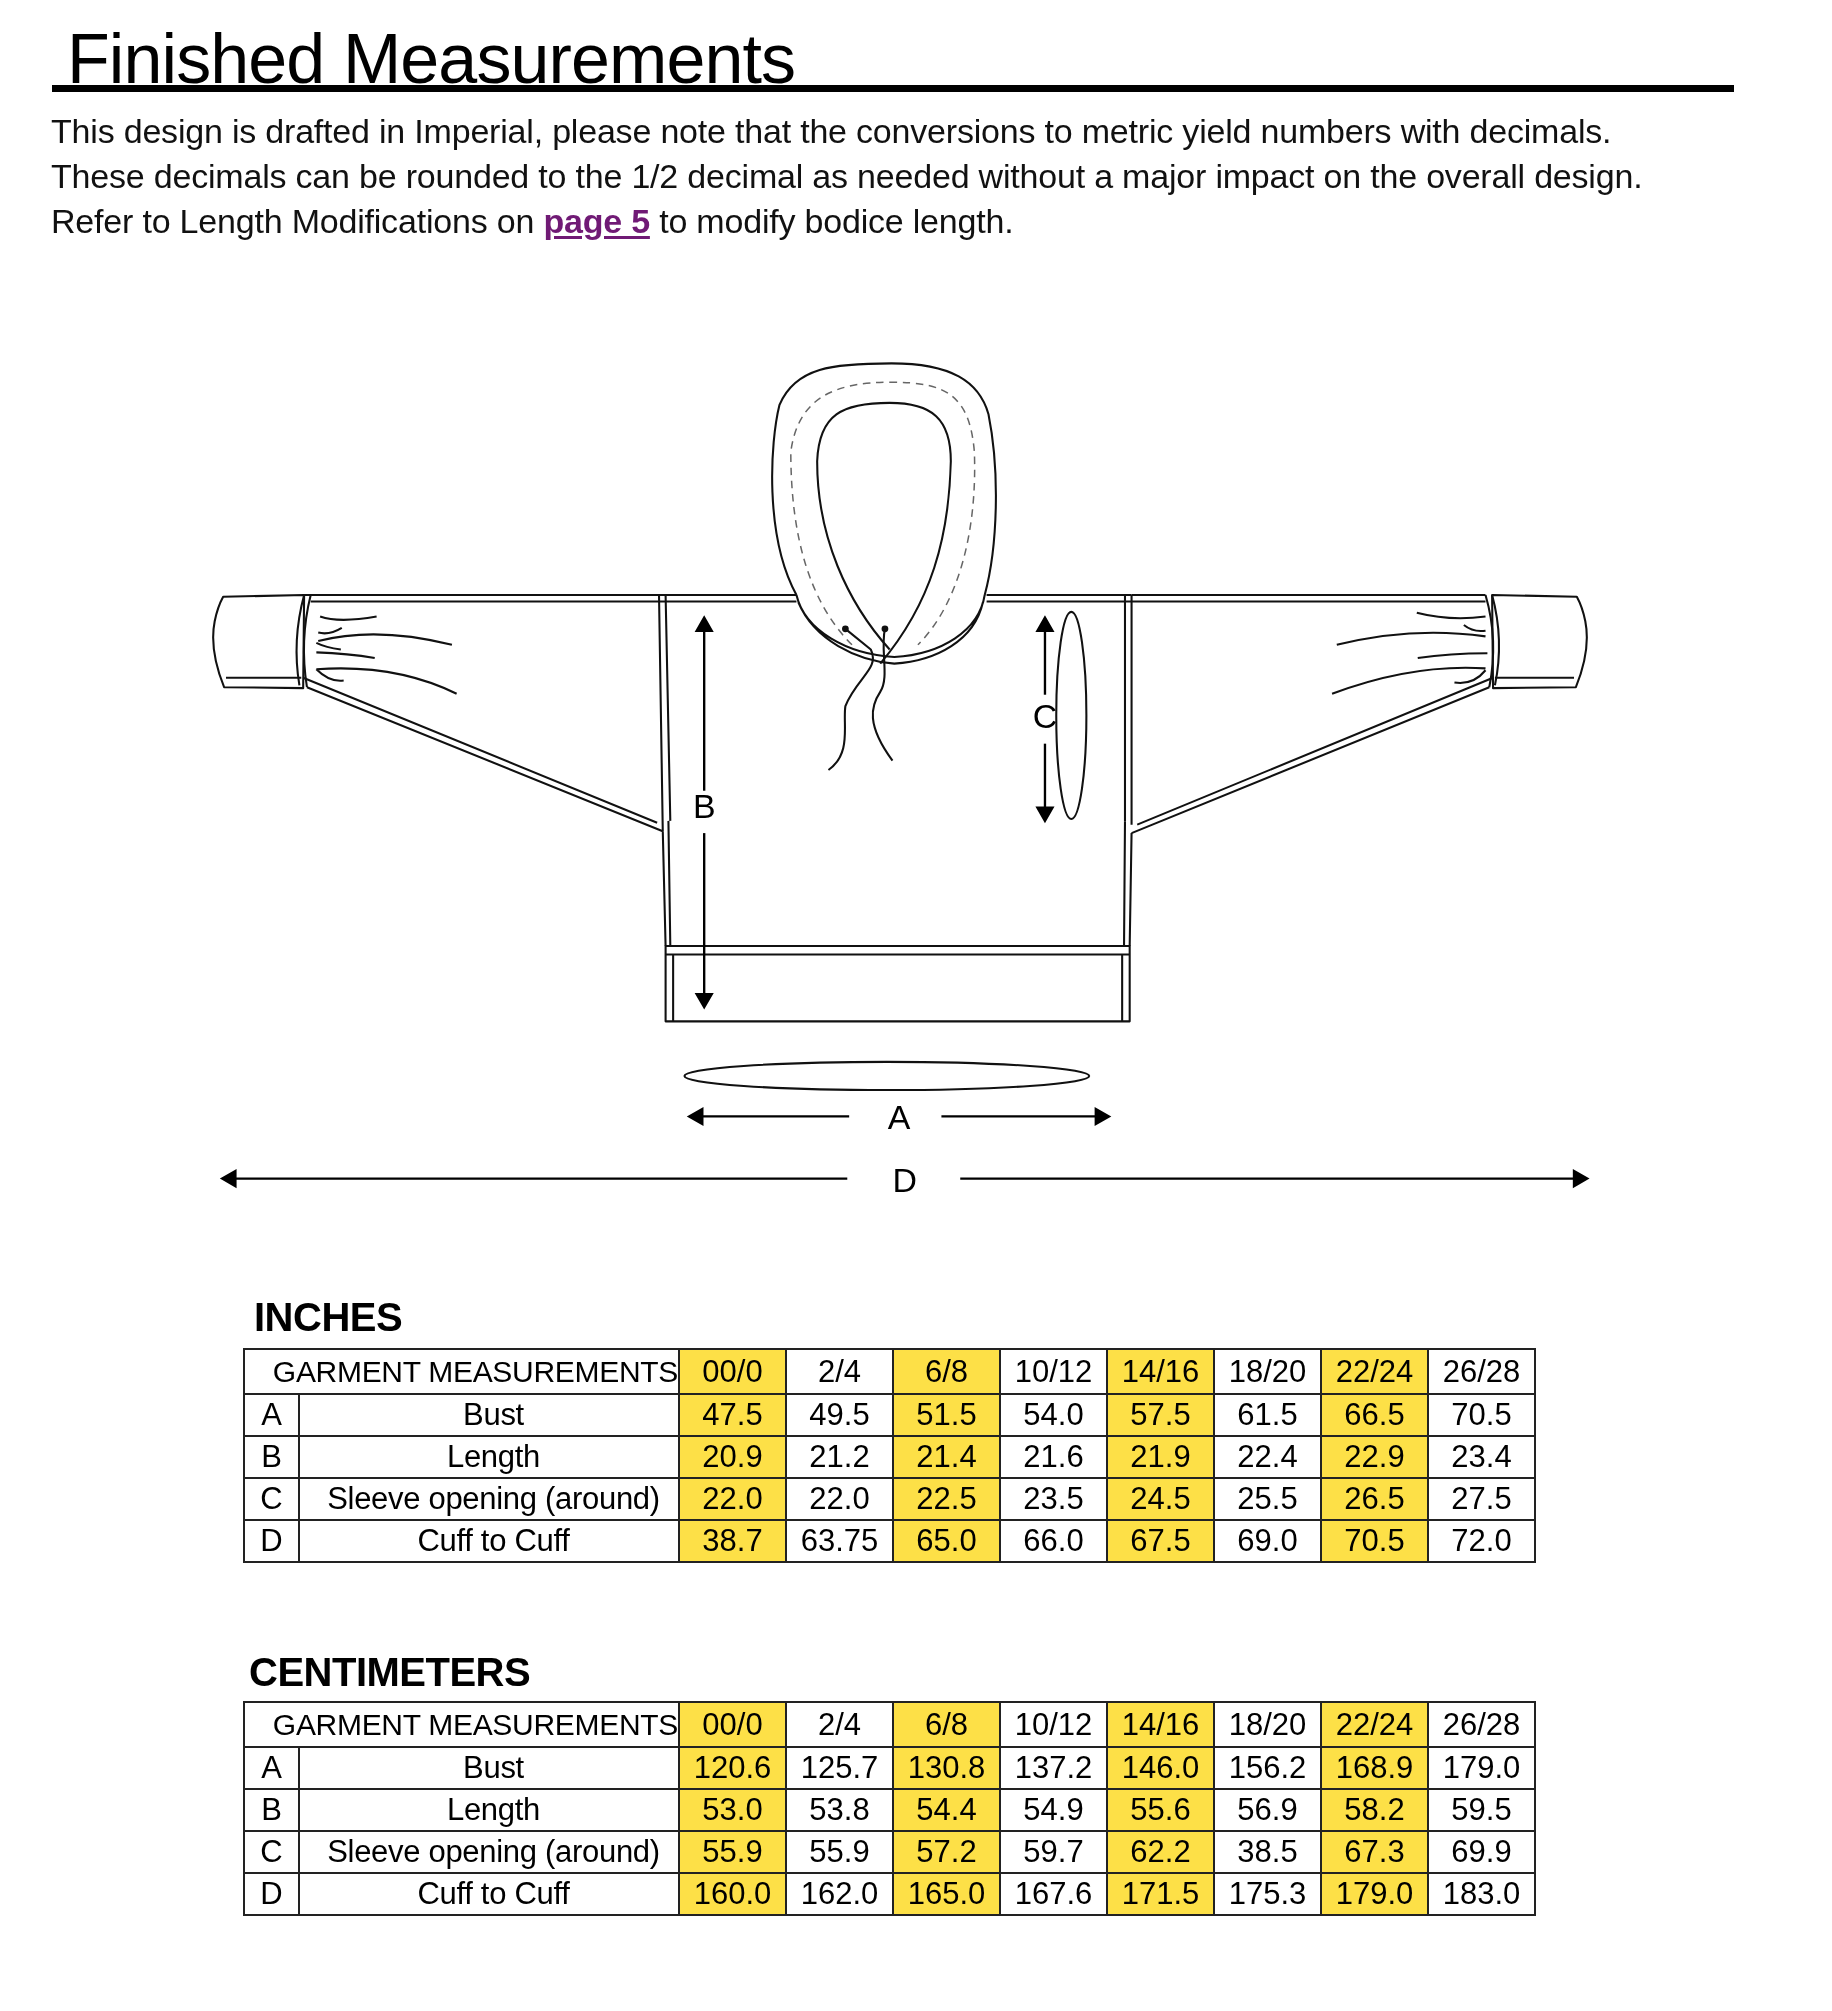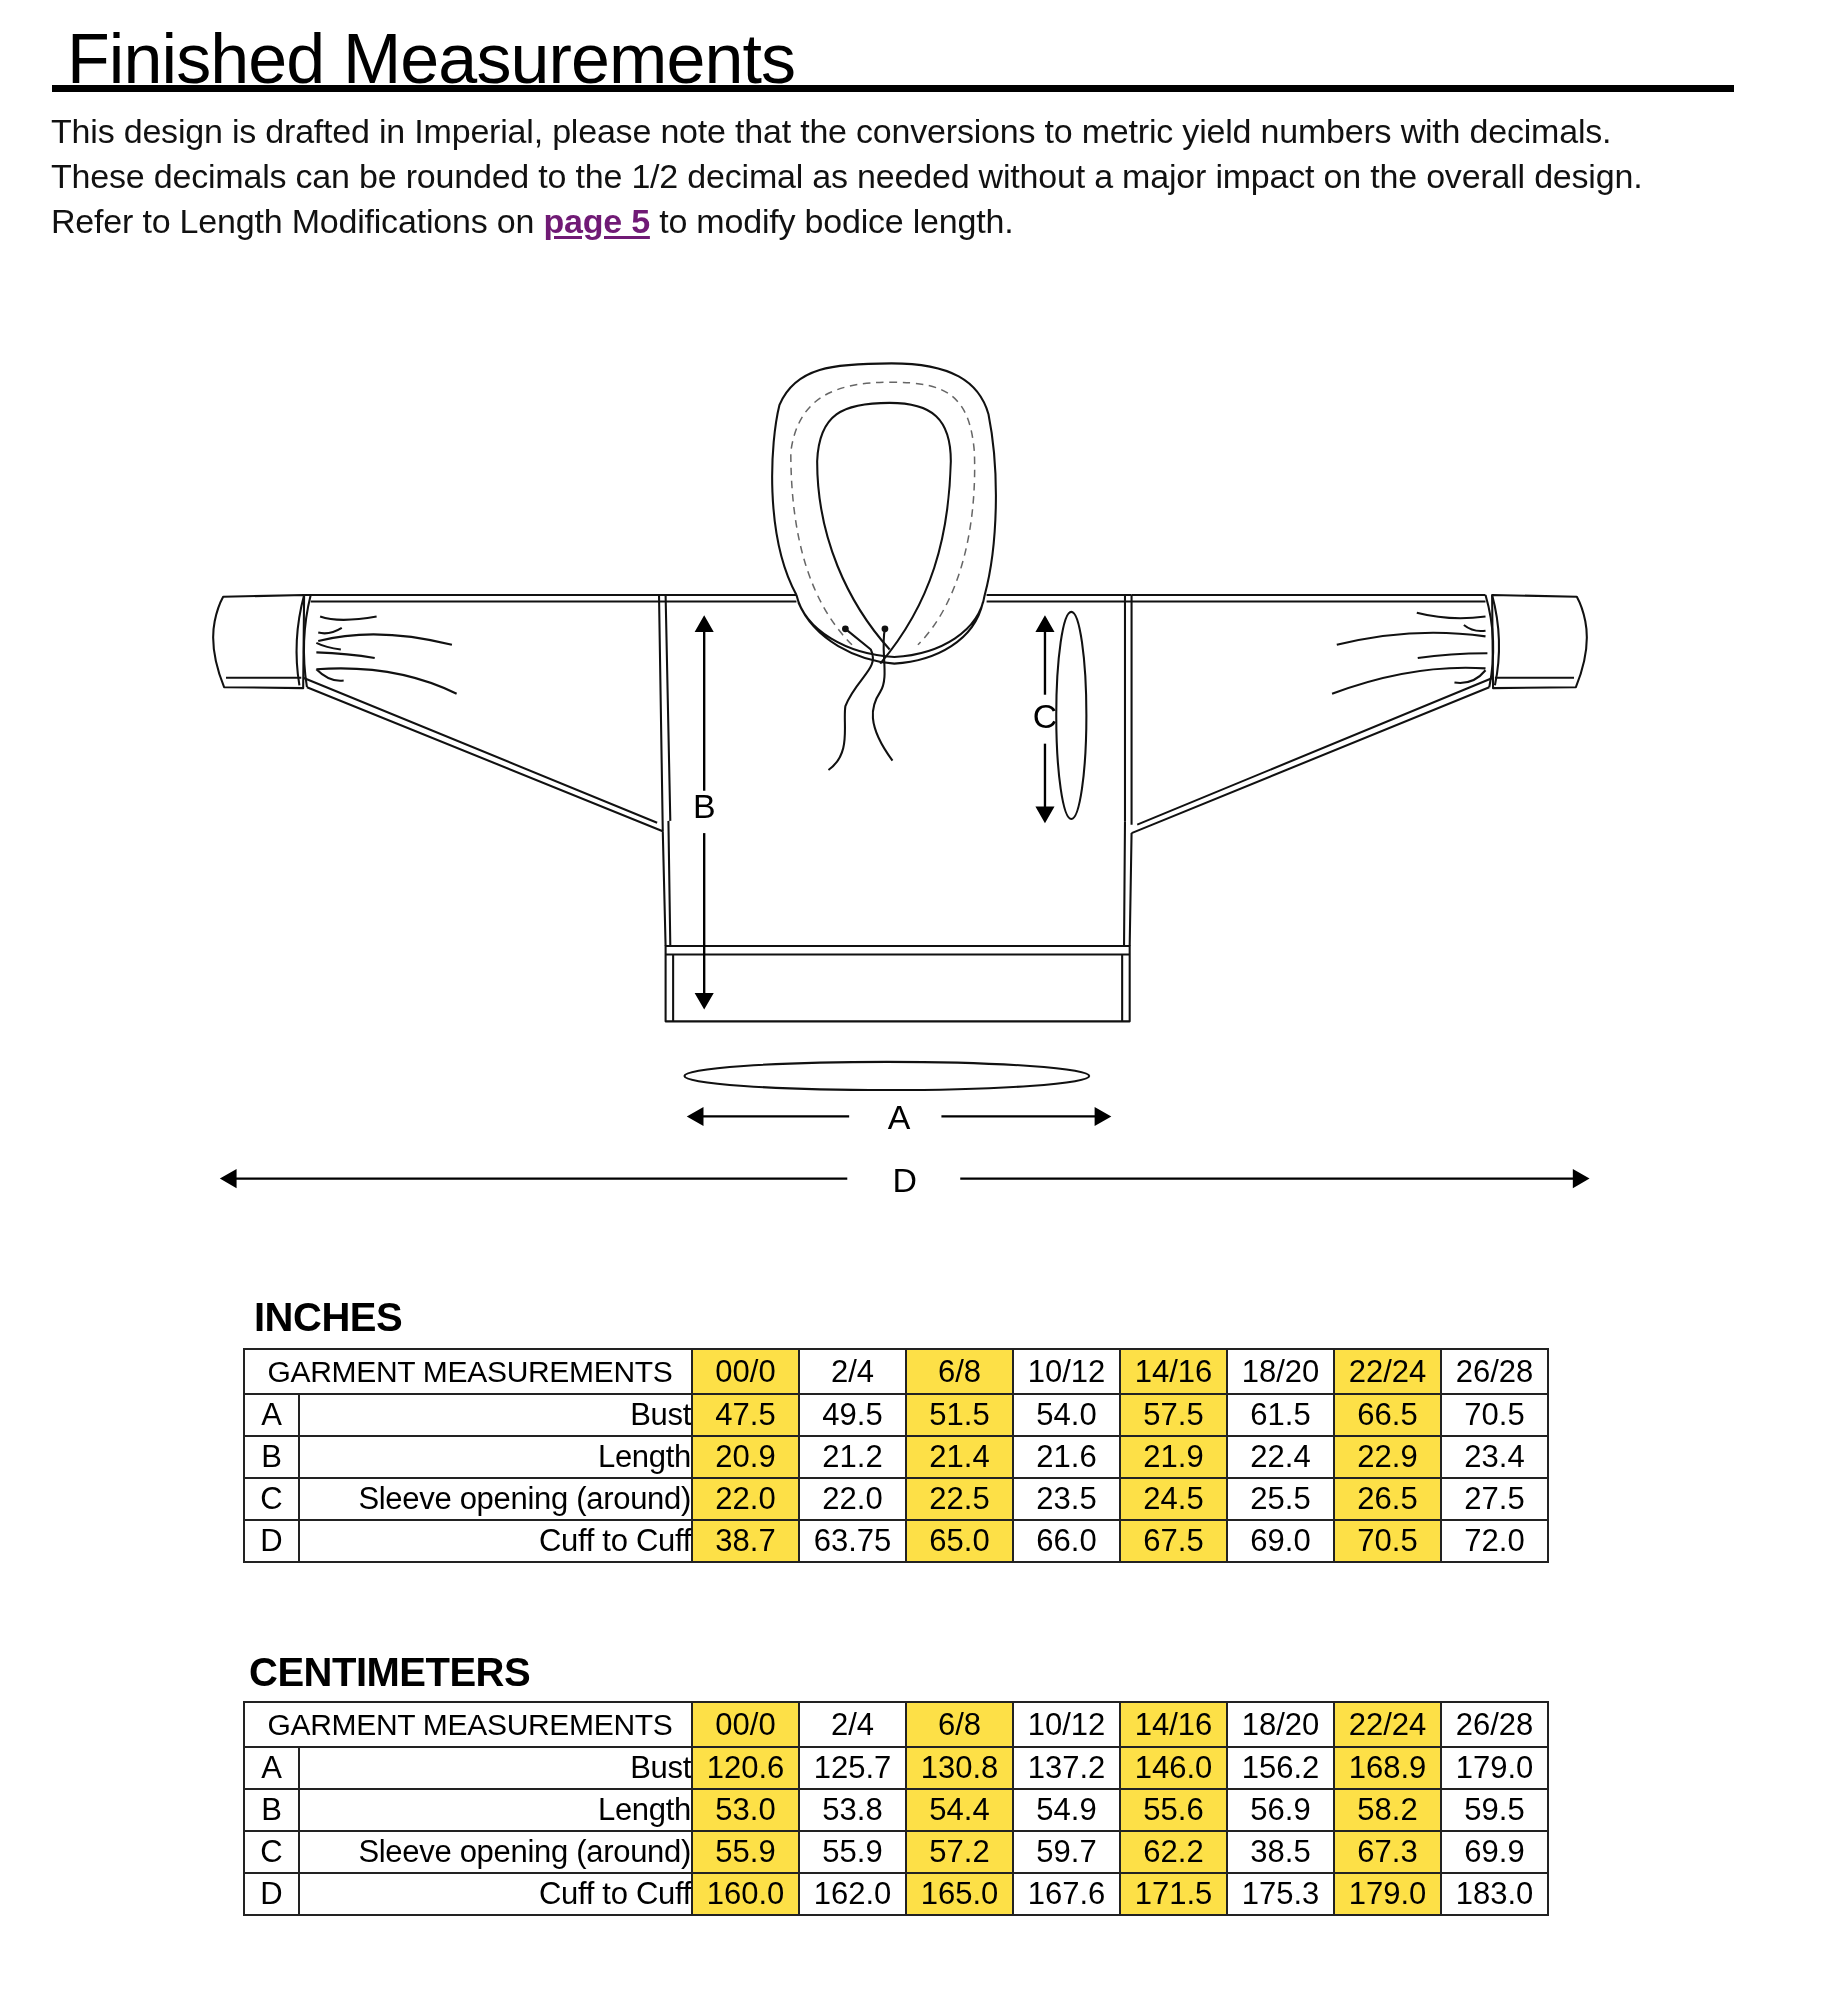--- a/index.html
+++ b/index.html
@@ -8,23 +8,23 @@
   .title { position:absolute; left:51px; top:7.5px; font-size:70px; font-weight:400;
            letter-spacing:-0.9px; line-height:1; margin:16px; color:#000; }
   .title-rule { position:absolute; left:52px; top:85px; width:1682px; height:6.6px; background:#000; }
   .intro { position:absolute; left:51px; top:109px; width:1657px; font-size:34px;
            line-height:45px; color:#111; margin:0; letter-spacing:-0.2px; }
   .intro a { color:#701a75; font-weight:700; text-decoration:underline; text-underline-offset:2.8px; }
   svg.fig { position:absolute; left:0; top:0; }
   .section-label { position:absolute; font-size:40px; color:#000; margin:0; line-height:1; letter-spacing:-0.5px; }
   table.meas { position:absolute; left:243px; border-collapse:collapse; font-size:31px; color:#000; }
   table.meas td, table.meas th { border:2.4px solid #222; padding:0; font-weight:400; height:40px; vertical-align:middle; }
-  table.meas th.hdr { text-align:center; padding-left:4px; width:427px; font-size:30px; letter-spacing:-0.3px; }
+  table.meas th.hdr { text-align:right; padding-left:4px; width:427px; font-size:30px; letter-spacing:-0.3px; }
   table.meas td.code { width:53px; text-align:center; border-right:2.4px solid #222; }
-  table.meas td.label { text-align:right; padding-left:22px; width:369px; letter-spacing:-0.3px; }
+  table.meas td.label { text-align:center; padding-left:9px; width:369px; letter-spacing:-0.3px; }
   table.meas .size { width:105px; text-align:center; }
   table.meas .shade { background:#fde047; }
   table.meas tr.head th { height:43px; }
   .lbl { font-family:"Liberation Sans", sans-serif; font-size:36px; fill:#000; }
 </style>
 </head>
 <body>
 
 <h1 class="title">Finished Measurements</h1>
 <div class="title-rule"></div>

